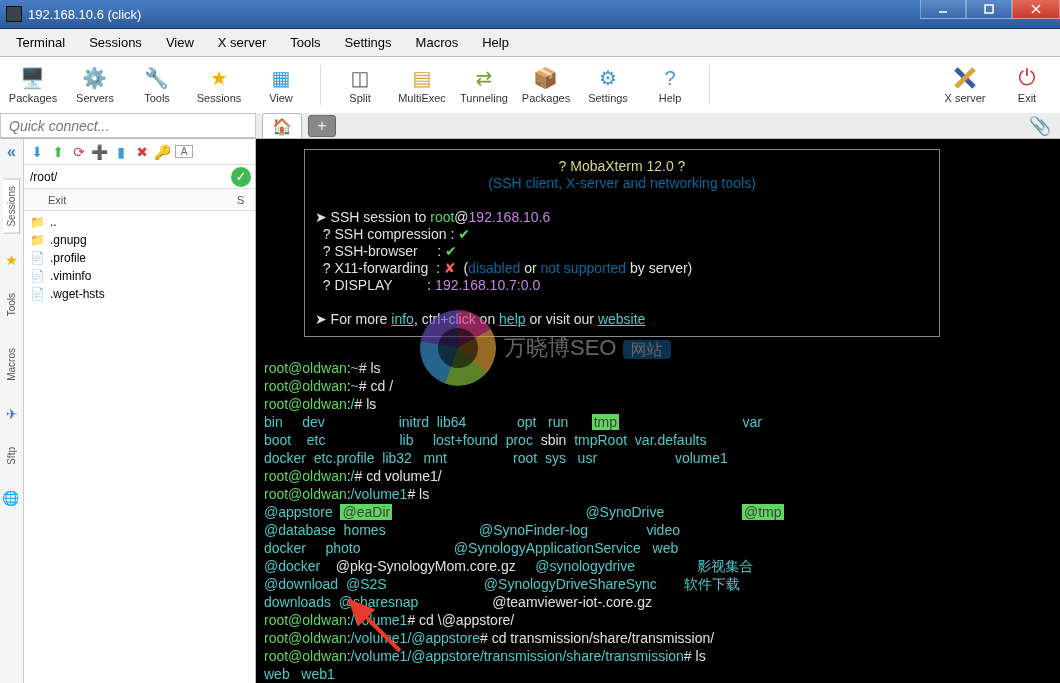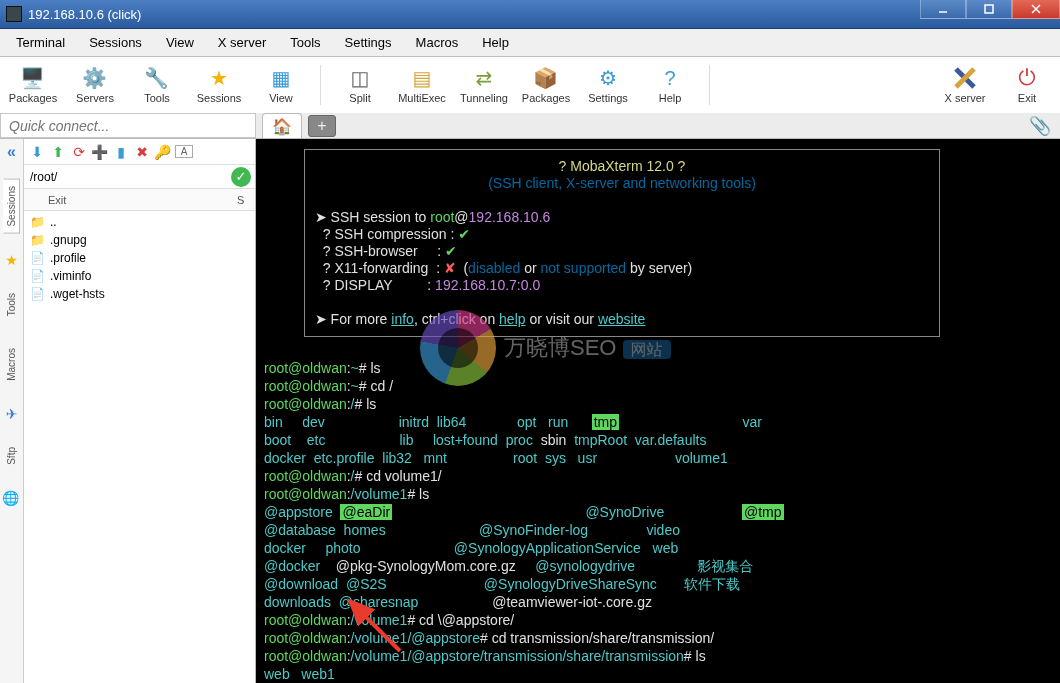--- a/index.html
+++ b/index.html
@@ -58,21 +58,21 @@
 
 .terminal { flex:1; background:#000; color:#ccc; font-family:"Consolas","Courier New",monospace; font-size:14px; line-height:17px; padding:6px 8px; white-space:pre; overflow:hidden; position:relative; }
 .term-box { border:1px solid #888; padding:8px 10px; margin:4px 8px 6px 40px; width:636px; }
 .c-green { color:#5fd75f; }
 .c-cyan { color:#4ec9c9; }
 .c-purple { color:#c586e0; }
 .c-yellow { color:#d7d787; }
 .c-orange { color:#0369a1; }
 .c-red { color:#ff5c5c; }
 .c-white { color:#e0e0e0; }
-.hl-green { background:#5fd75f; color:#000000; padding:0 2px; }
+.hl-green { background:#5fd75f; color:#404040; padding:0 2px; }
 .u { text-decoration:underline; }
 .cursor { display:inline-block; width:8px; height:15px; background:#ccc; vertical-align:-2px; }
 
 
 .arrow { position:absolute; left:340px; bottom:18px; pointer-events:none; }
 .arrow svg { width:70px; height:70px; }
 
 
 .watermark { position:absolute; left:420px; top:310px; pointer-events:none; opacity:.65; display:flex; align-items:center; gap:8px; }
 .wm-circle { width:76px; height:76px; border-radius:50%; background:conic-gradient(#d43b8a 0 60deg,#e8a33d 60deg 130deg,#8cc63f 130deg 200deg,#3b9ad7 200deg 280deg,#6a4fc3 280deg 360deg); position:relative; }

